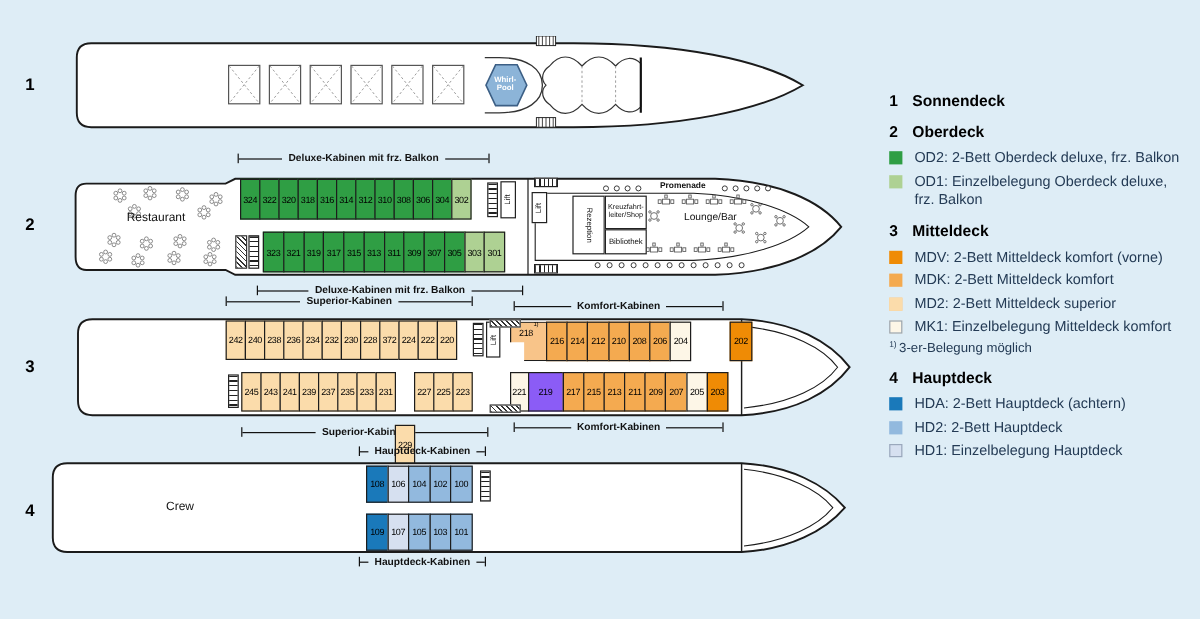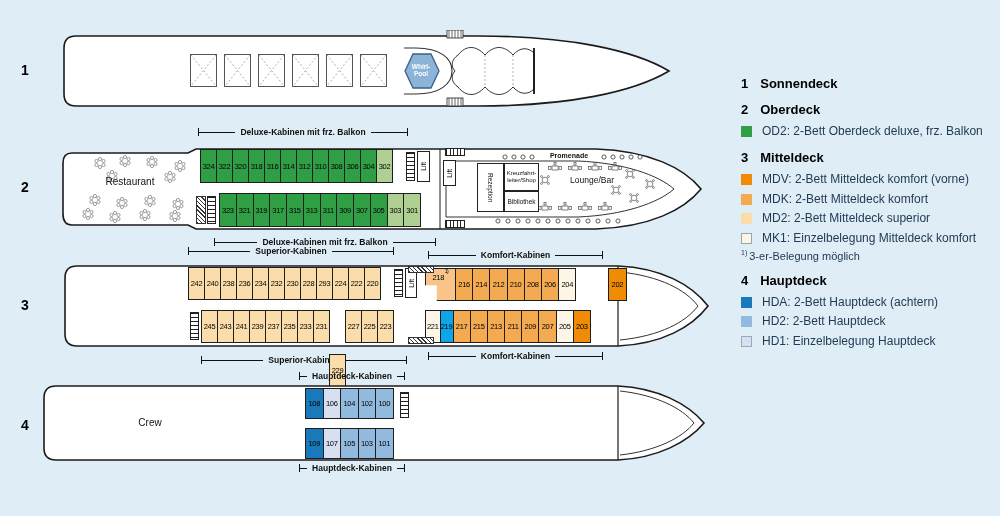--- a/index.html
+++ b/index.html
@@ -369,21 +369,21 @@
       <div class="cabin" style="width: 17px; background: rgb(251, 220, 171);">
         <span>232</span>
       </div>
       <div class="cabin" style="width: 17px; background: rgb(251, 220, 171);">
         <span>230</span>
       </div>
       <div class="cabin" style="width: 17px; background: rgb(251, 220, 171);">
         <span>228</span>
       </div>
       <div class="cabin" style="width: 17px; background: rgb(251, 220, 171);">
-        <span>293</span>
+        <span>372</span>
       </div>
       <div class="cabin" style="width: 17px; background: rgb(251, 220, 171);">
         <span>224</span>
       </div>
       <div class="cabin" style="width: 17px; background: rgb(251, 220, 171);">
         <span>222</span>
       </div>
       <div class="cabin" style="width: 17px; background: rgb(251, 220, 171);">
         <span>220</span>
       </div>
@@ -453,21 +453,21 @@
         <span>204</span>
       </div>
       <div class="cabin" style="width: 18.2px; background: rgb(239, 139, 5); margin-left: 32px;">
         <span>202</span>
       </div>
     </div>
   <div class="cabin-row" style="left:425px;top:310px;height:33px;">
       <div class="cabin" style="width: 15.5px; background: rgb(253, 246, 231);">
         <span>221</span>
       </div>
-      <div class="cabin" style="width: 14px; background: #0ea5e9;">
+      <div class="cabin" style="width: 30px; background: #8b5cf6;">
         <span>219</span>
       </div>
       <div class="cabin" style="width: 18.2px; background: rgb(244, 170, 80);">
         <span>217</span>
       </div>
       <div class="cabin" style="width: 18.2px; background: rgb(244, 170, 80);">
         <span>215</span>
       </div>
       <div class="cabin" style="width: 18.2px; background: rgb(244, 170, 80);">
         <span>213</span>
@@ -564,20 +564,23 @@
     </div>
 
     <div class="lg-sec">
       <div class="lg-head">
         <span>2</span>
         <span>Oberdeck</span>
       </div>
       <div class="lg-item">
         <span class="sw" data-key="od2" style="background: rgb(47, 158, 68);"></span>
         <span>OD2: 2-Bett Oberdeck deluxe, frz. Balkon</span></div>
+      <div class="lg-item">
+        <span class="sw" data-key="od1" style="background: rgb(174, 209, 147);"></span>
+        <span>OD1: Einzelbelegung Oberdeck deluxe, frz. Balkon</span></div>
     </div>
 
     <div class="lg-sec">
       <div class="lg-head">
         <span>3</span>
         <span>Mitteldeck</span>
       </div>
       <div class="lg-item">
         <span class="sw" data-key="mdv" style="background: rgb(239, 139, 5);"></span>
         <span>MDV: 2-Bett Mitteldeck komfort (vorne)</span></div>

